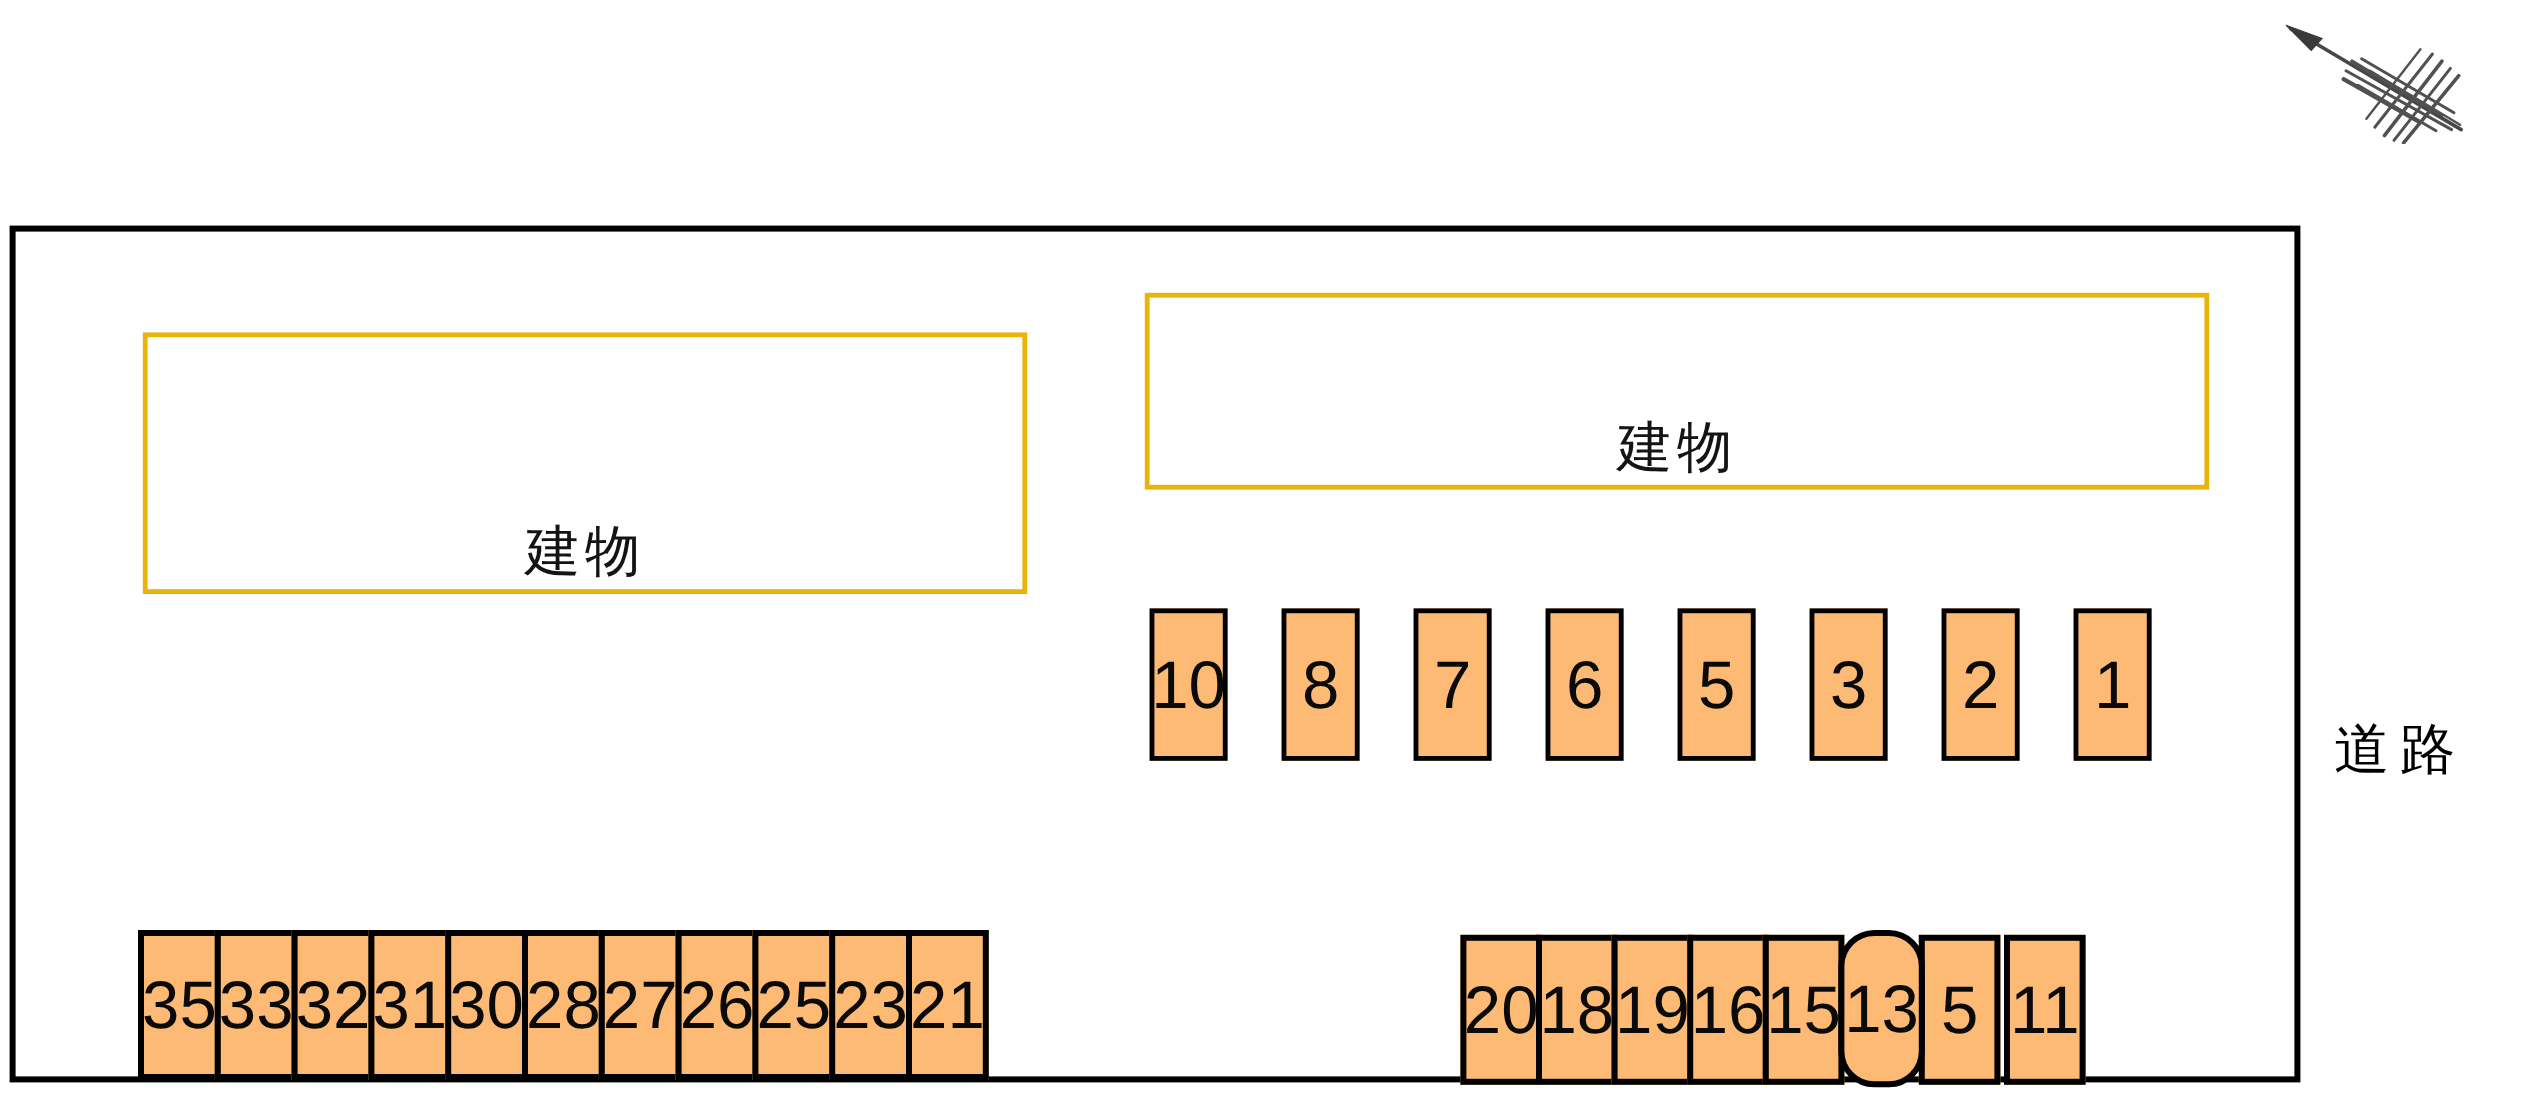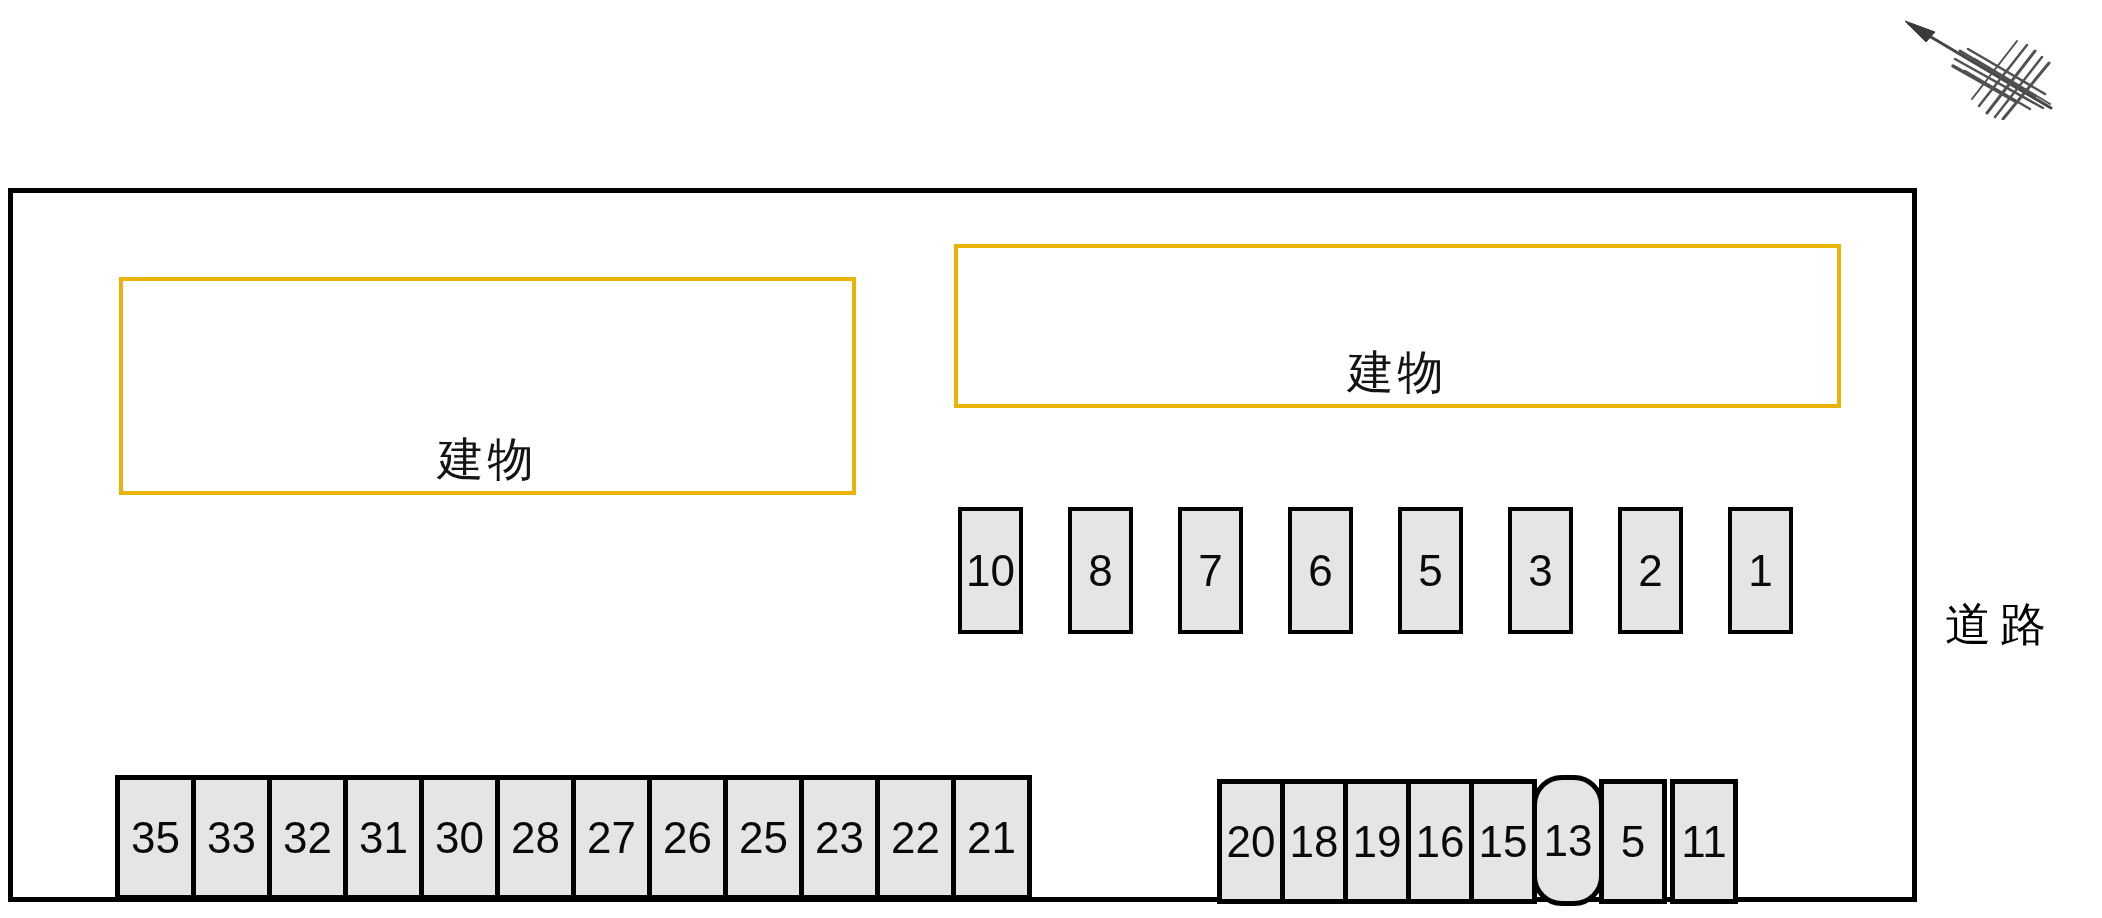--- a/index.html
+++ b/index.html
@@ -33,34 +33,34 @@
     letter-spacing: 4px;
     color: #141414;
     font-weight: 400;
   }
   #building-left  { left: 106px; top: 277px; width: 737px; height: 218px; }
   #building-right { left: 941px; top: 244px; width: 887px; height: 164px; }
 
   .row { position: absolute; display: flex; }
   .spot {
     box-sizing: border-box;
-    background: #e5e5e5;
+    background: #fdba74;
     border: 4px solid #000;
     display: flex;
     align-items: center;
     justify-content: center;
-    font-size: 44px;
+    font-size: 56px;
     color: #0a0a0a;
   }
   .row-middle { left: 958px; top: 507px; }
   .row-middle .spot { width: 65px; height: 127px; margin-right: 45px; }
   .row-middle .spot:last-child { margin-right: 0; }
 
   .row-bl { left: 115px; top: 775px; }
-  .row-bl .spot { width: 81px; height: 125px; border-width: 5px; margin-left: -5px; }
+  .row-bl .spot { width: 69px; height: 125px; border-width: 5px; margin-left: -5px; }
   .row-bl .spot:first-child { margin-left: 0; }
 
   .row-br { left: 1217px; top: 779px; }
   .row-br .spot { width: 68px; height: 125px; border-width: 5px; margin-left: -5px; }
   .row-br .spot:first-child { margin-left: 0; }
   .row-br .spot.spot-raised { width: 72px; height: 131px; position: relative; top: -4px; border-radius: 30px; }
   .row-br .spot.spot-gap { margin-left: 3px; }
 
   .road-label {
     position: absolute;
@@ -127,21 +127,20 @@
     <div class="spot">35</div>
     <div class="spot">33</div>
     <div class="spot">32</div>
     <div class="spot">31</div>
     <div class="spot">30</div>
     <div class="spot">28</div>
     <div class="spot">27</div>
     <div class="spot">26</div>
     <div class="spot">25</div>
     <div class="spot">23</div>
-    <div class="spot">22</div>
     <div class="spot">21</div>
   </div>
 
   <div class="row row-br">
     <div class="spot">20</div>
     <div class="spot">18</div>
     <div class="spot">19</div>
     <div class="spot">16</div>
     <div class="spot">15</div>
     <div class="spot spot-raised">13</div>

